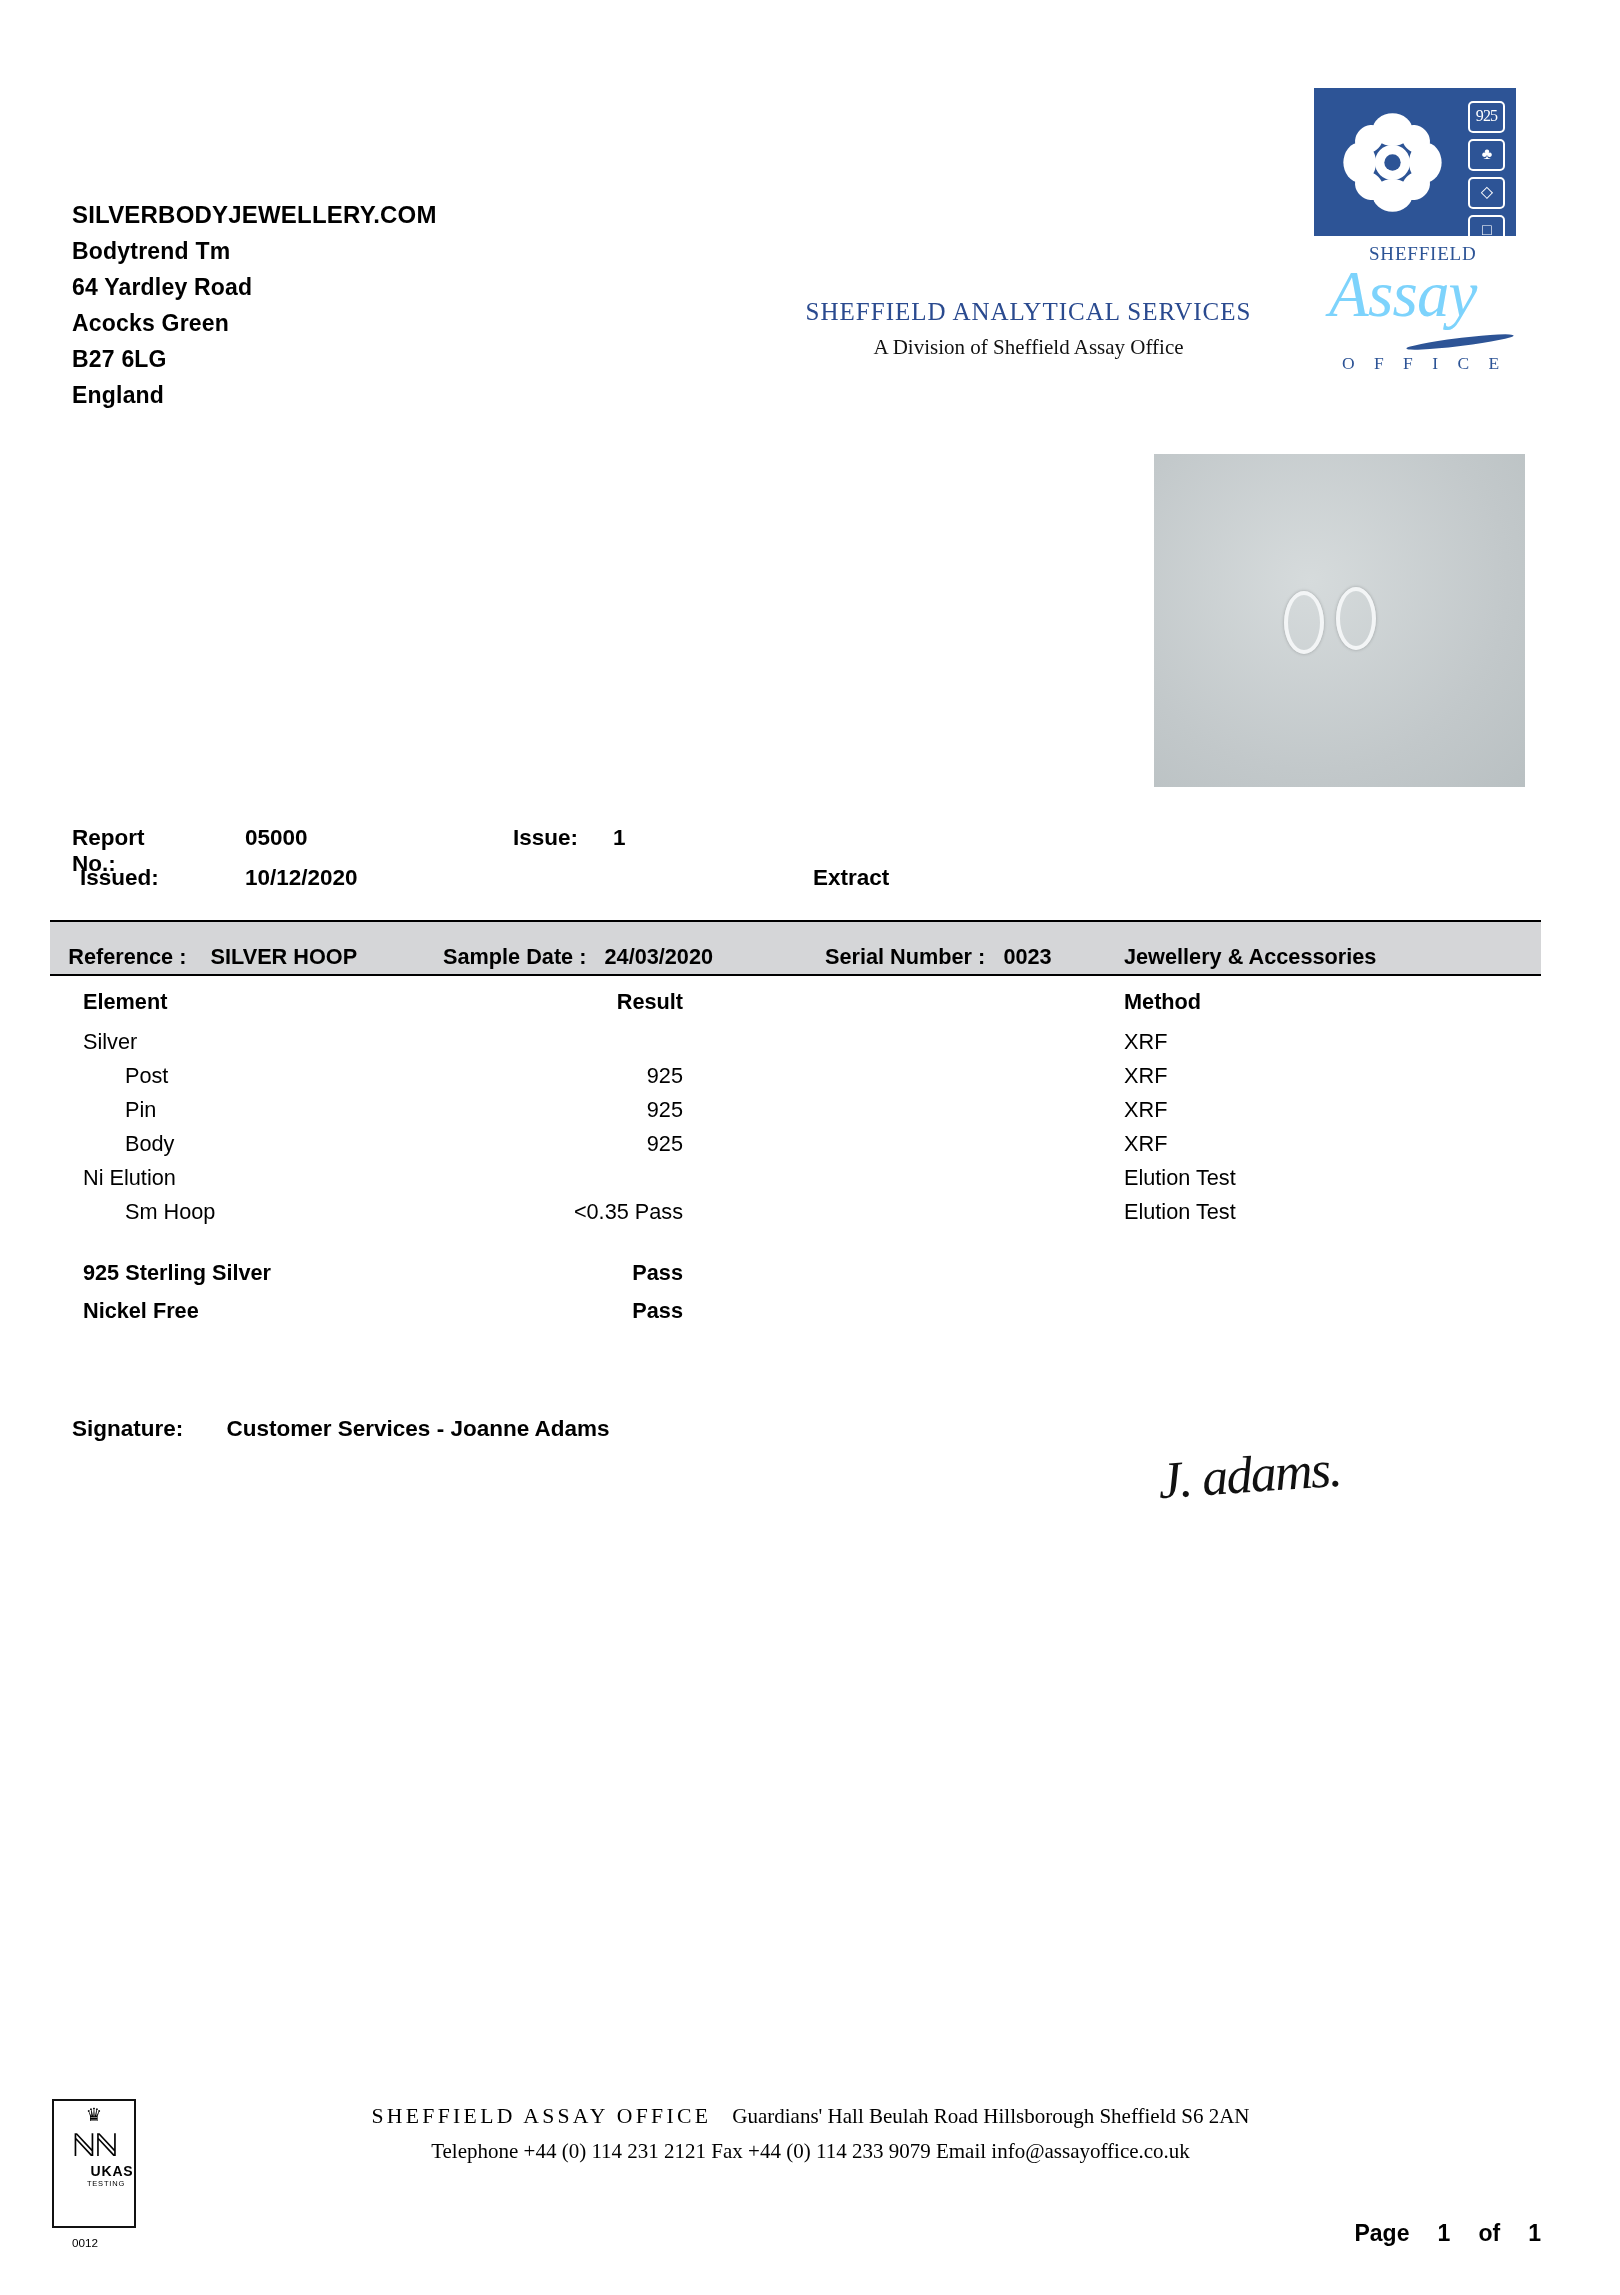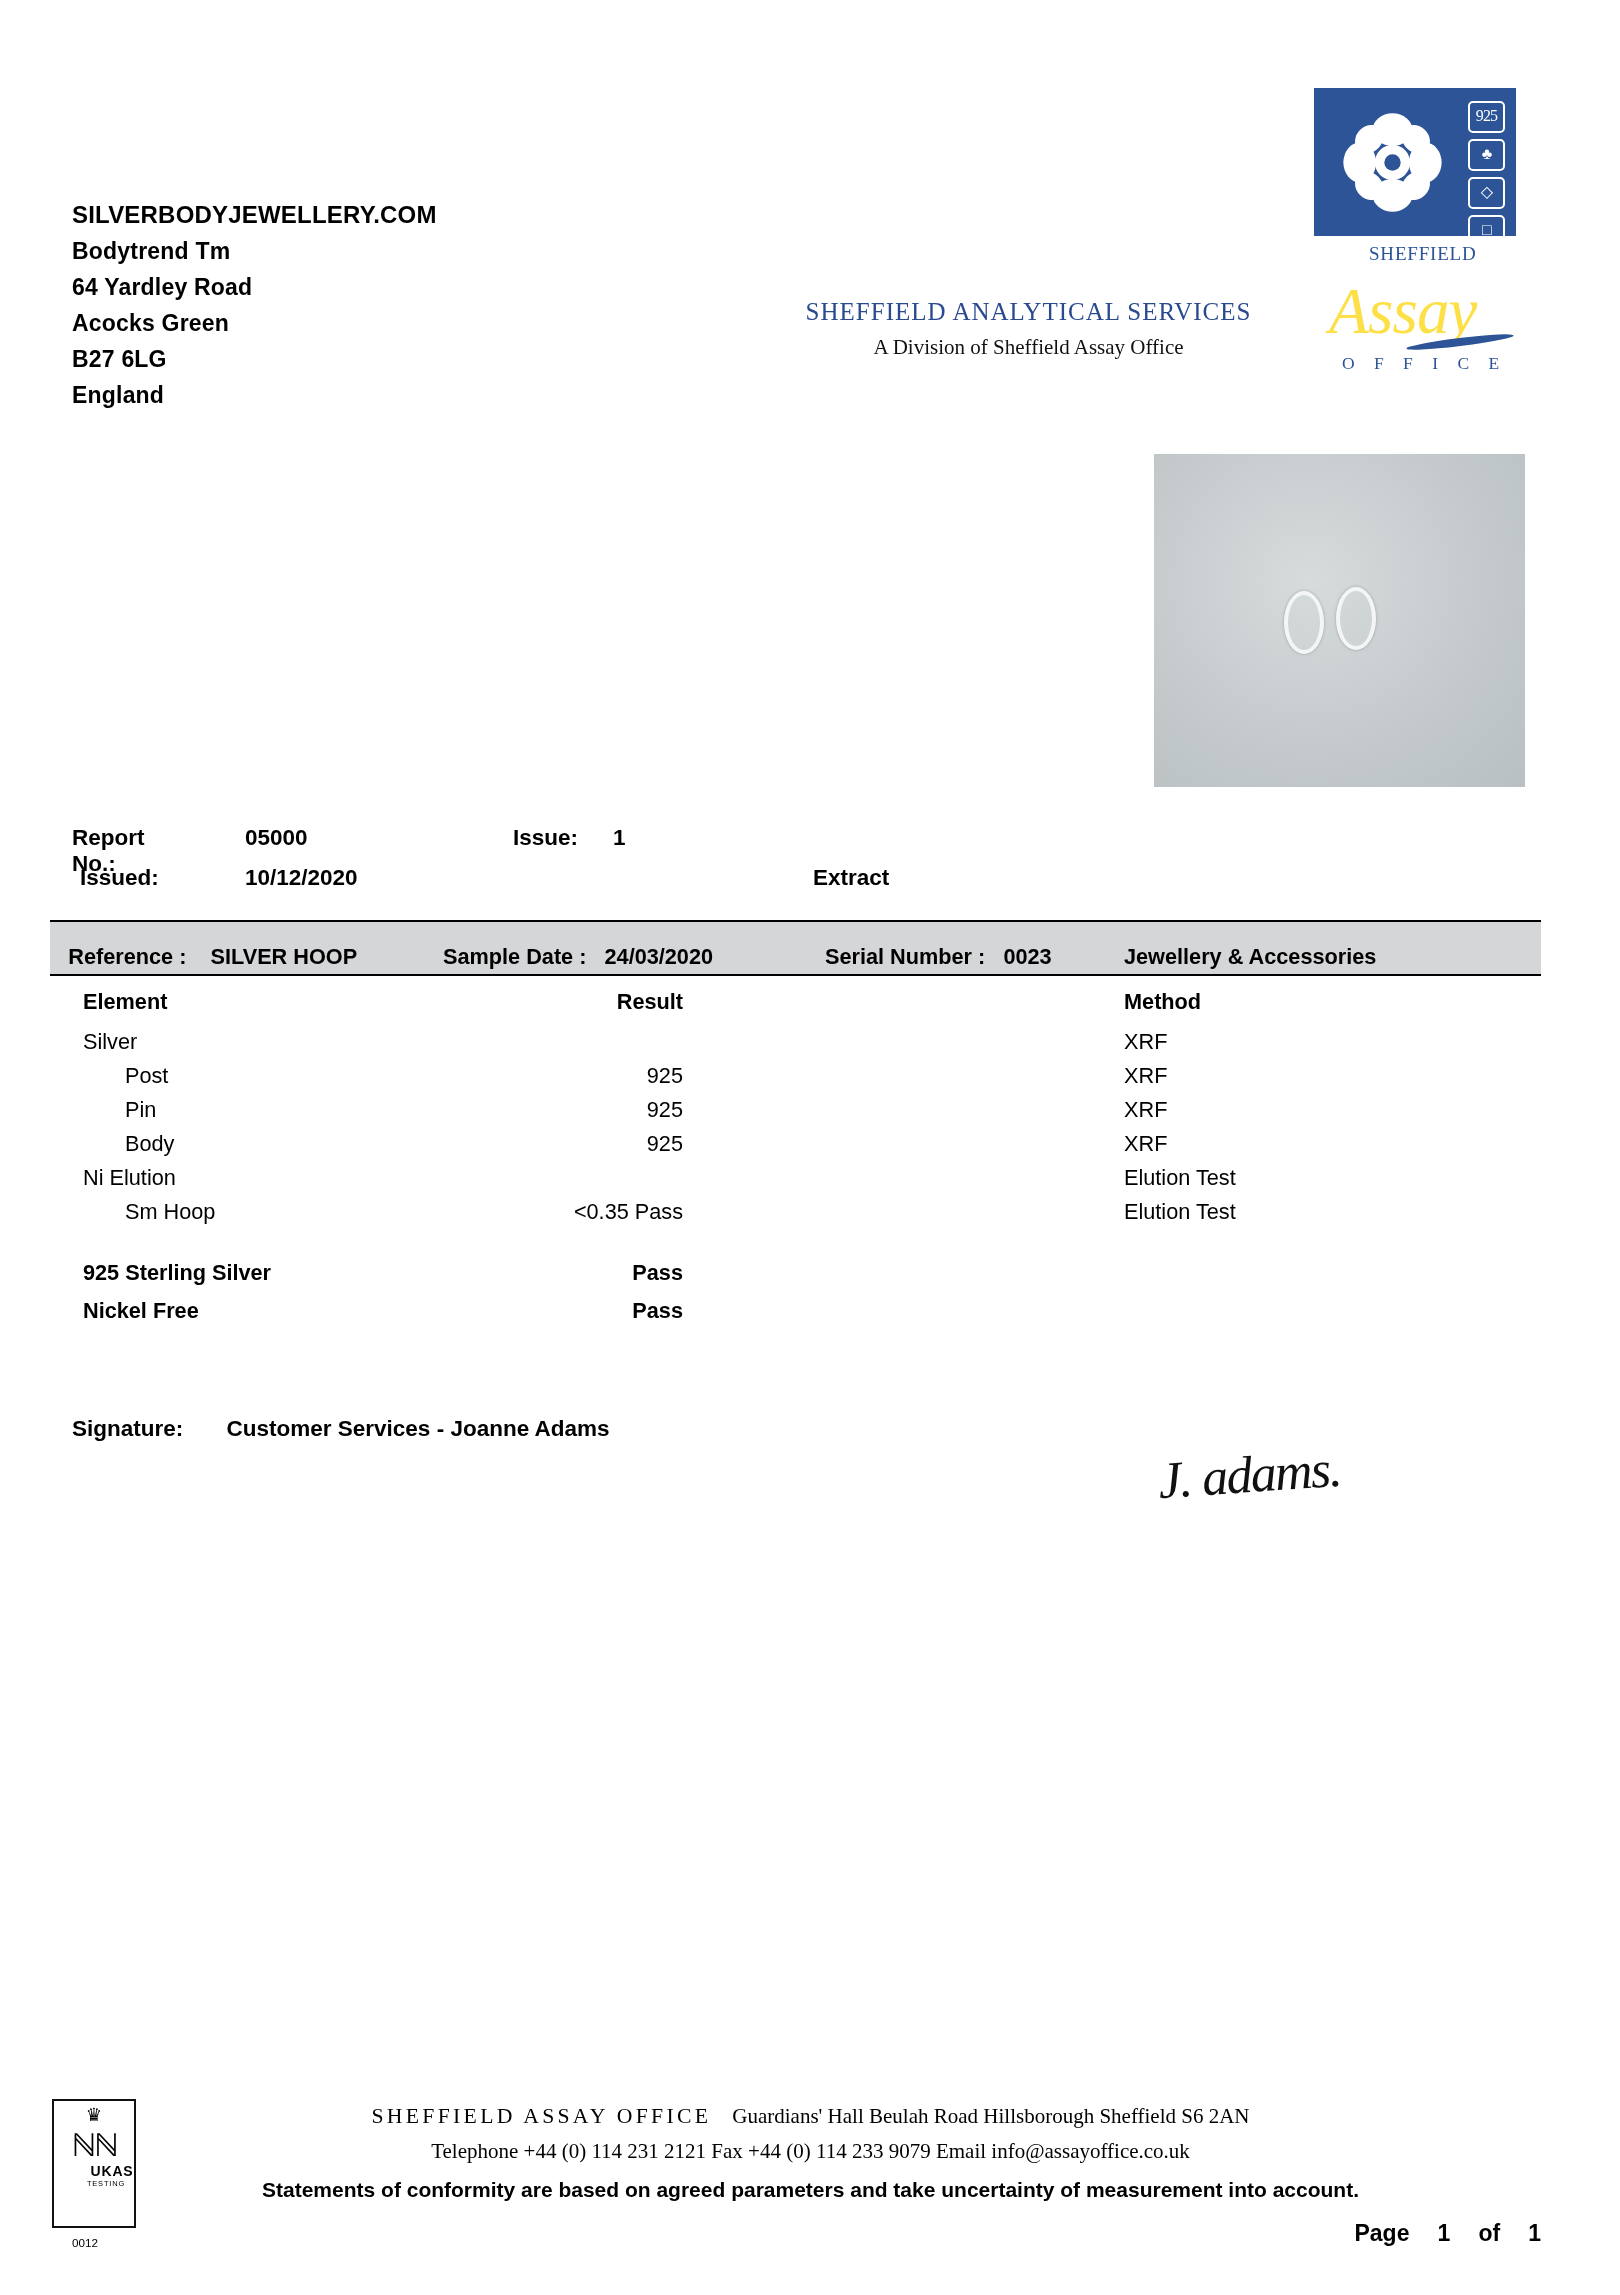--- a/index.html
+++ b/index.html
@@ -108,25 +108,25 @@
     left: 55px;
     top: 155px;
     font-family: "Liberation Serif", serif;
     font-size: 19px;
     letter-spacing: 0.8px;
     color: #2d5496;
   }
   .logo .assay-word {
     position: absolute;
     left: 15px;
-    top: 186px;
+    top: 169px;
     font-family: "Liberation Serif", serif;
     font-style: italic;
     font-size: 65px;
-    color: #fde047;
+    color: #7dd3fc;
     letter-spacing: -0.8px;
   }
   .logo .office-word {
     position: absolute;
     left: 28px;
     top: 265px;
     font-family: "Liberation Serif", serif;
     font-size: 17.5px;
     letter-spacing: 7.5px;
     color: #2d5496;
@@ -486,21 +486,20 @@
   </div>
   <div class="ukas-num">0012</div>
 
   <div class="footer">
     <div class="f1">
       <span class="office">SHEFFIELD   ASSAY   OFFICE</span>
       &nbsp;&nbsp;
       <span>Guardians' Hall  Beulah Road  Hillsborough Sheffield  S6 2AN</span>
     </div>
     <div class="f2">Telephone  +44  (0) 114 231 2121   Fax  +44  (0) 114  233  9079   Email  info@assayoffice.co.uk</div>
-    <div class="f3">Statements of conformity are based on agreed parameters and take uncertainty of measurement into account.</div>
   </div>
 
   <div class="page-num">
     <span class="lbl">Page</span>
     <span>1</span>
     <span>of</span>
     <span>1</span>
   </div>
 
 </div>

